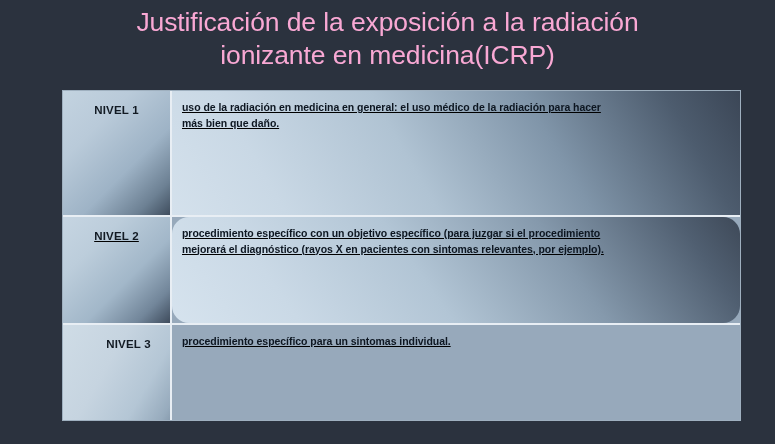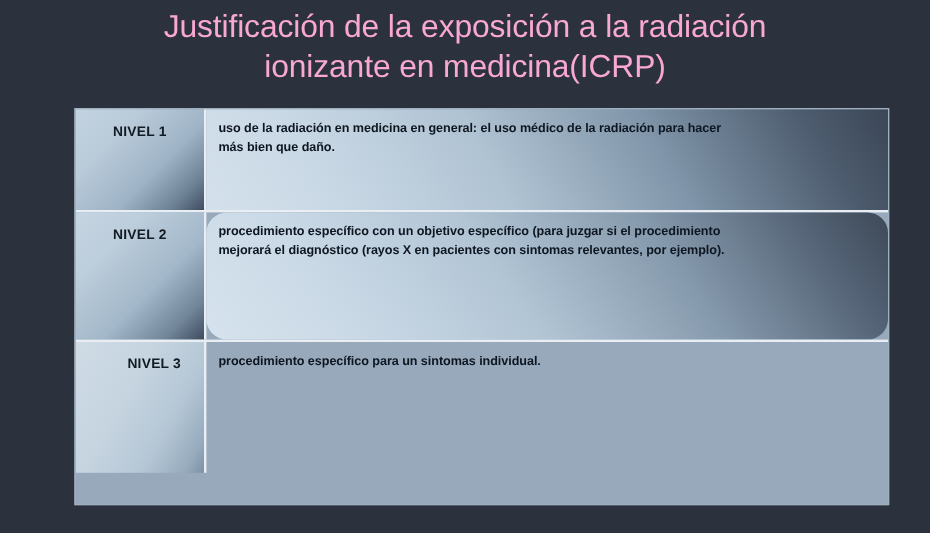--- a/index.html
+++ b/index.html
@@ -44,21 +44,21 @@
     box-sizing: border-box;
     background: #97a9bb;
     overflow: hidden;
   }
   .t-row {
     position: relative;
     display: flex;
     width: 100%;
     box-sizing: border-box;
   }
-  .t-row.r1 { height: 84px; justify-content: flex-end; }
+  .t-row.r1 { height: 124px; justify-content: flex-end; }
   .t-row.r2 { height: 108px; }
   .t-row.r3 { height: 111px; }
 
   .t-row + .t-row {
     border-top: 2px solid #e8eef4;
   }
 
   .cell-label {
     position: relative;
     width: 109px;
@@ -67,39 +67,41 @@
     border-right: 2px solid #e8eef4;
     padding-top: 9px;
     text-align: center;
     overflow: hidden;
   }
   .cell-label.l1 {
     background: linear-gradient(135deg, #c3d3e0 0%, #b9cad9 30%, #9eb3c6 62%, #6d8194 85%, #3f4d5e 100%);
   }
   .cell-label.l2 {
     background: linear-gradient(135deg, #c6d5e2 0%, #bccddb 28%, #a2b7c9 60%, #72869a 84%, #3e4b5c 100%);
+    text-decoration: underline;
   }
   .cell-label.l3 {
     background: linear-gradient(120deg, #cfdce6 0%, #c6d4e0 40%, #b4c6d5 70%, #97abbd 90%, #7d91a4 100%);
     padding-left: 24px;
   }
   .label-text {
     font-family: "Liberation Sans", sans-serif;
     font-size: 11.5px;
     font-weight: 700;
     color: #121a23;
     letter-spacing: 0.2px;
   }
 
   .cell-body {
     position: relative;
     flex: 1 1 auto;
     box-sizing: border-box;
     padding: 9px 4px 0 10px;
     overflow: hidden;
+    text-decoration: underline;
   }
   .cell-body.b1 {
     background: linear-gradient(60deg, #d4e1ec 0%, #c9d8e5 18%, #b0c3d3 42%, #8095a9 66%, #4d5c6e 88%, #3b4656 100%);
   }
   .cell-body.b2 {
     background: linear-gradient(55deg, #d6e3ee 0%, #cad9e6 20%, #b2c5d5 44%, #8599ac 68%, #505f71 90%, #3e4958 100%);
     border-radius: 17px;
   }
   .cell-body.b3 {
     background: linear-gradient(62deg, #dde8f1 0%, #d2dfe9 22%, #bdced d9 0%, #bdcedb 46%, #93a7b9 72%, #5e6d7e 93%, #4b5767 100%);

